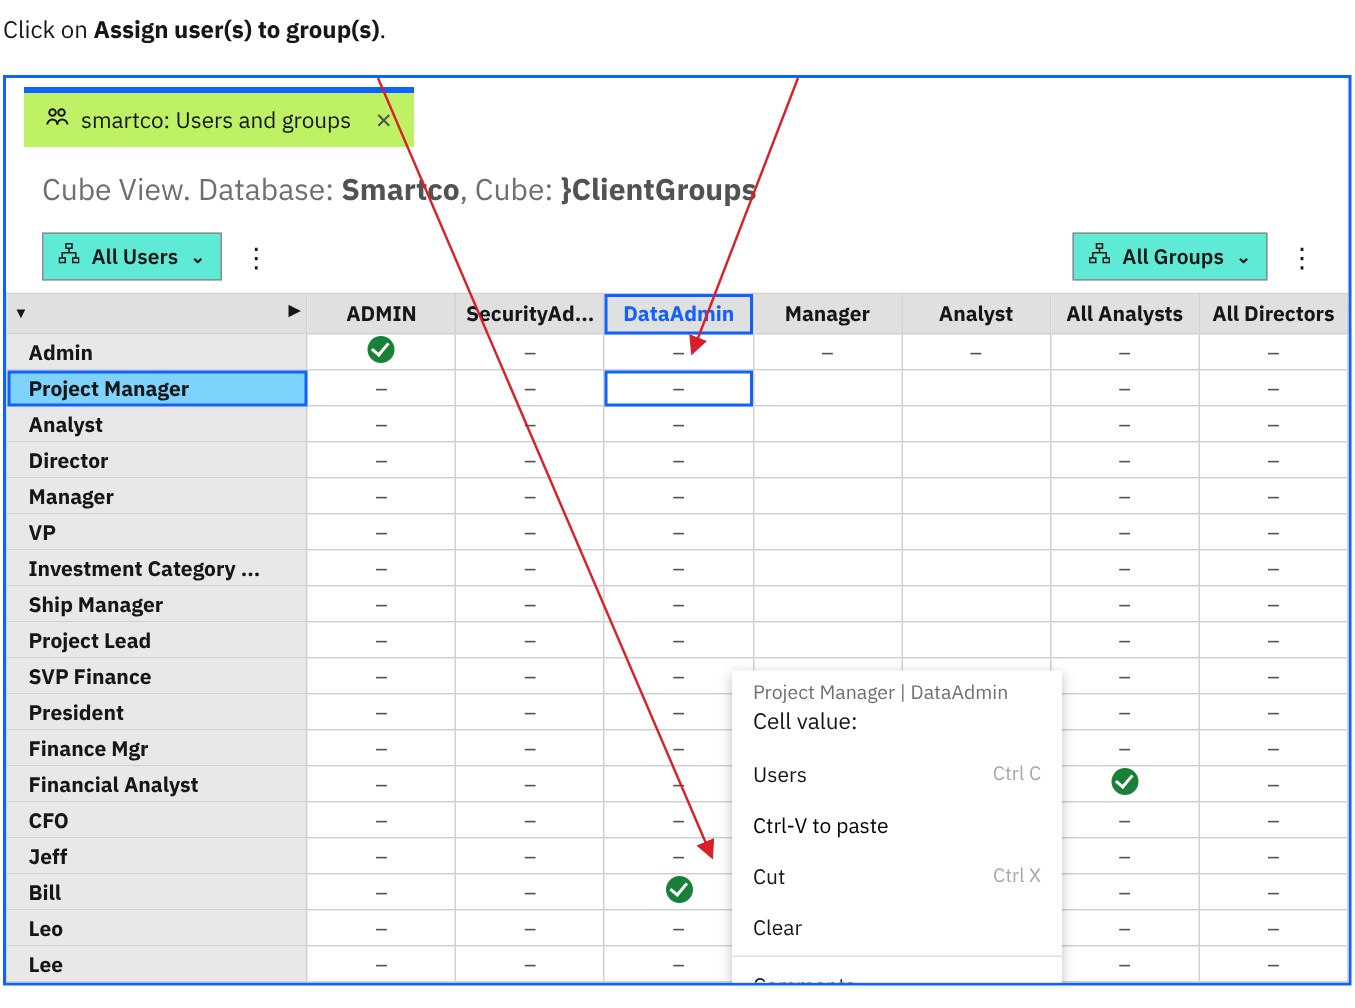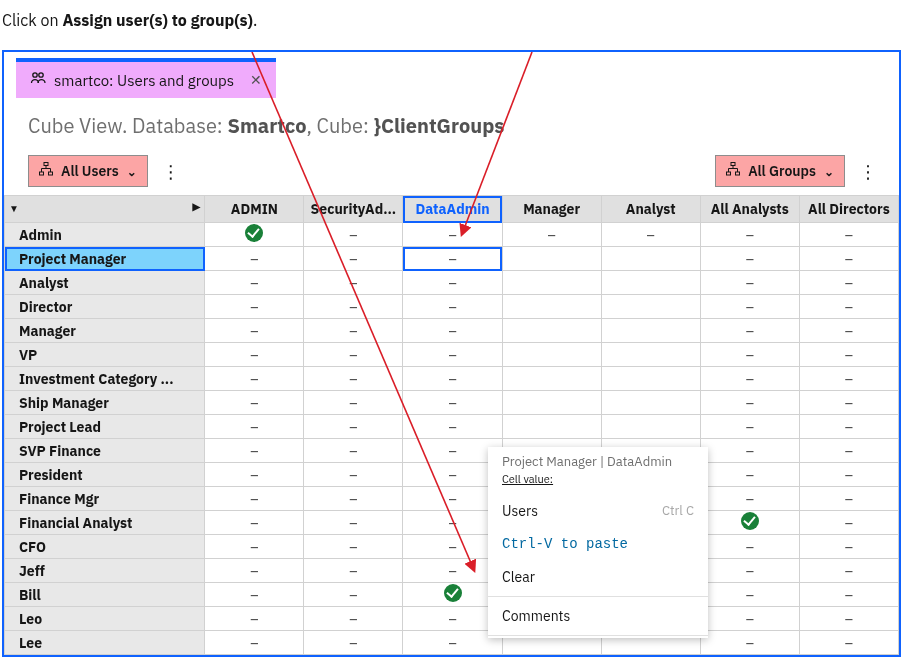--- a/index.html
+++ b/index.html
@@ -1,50 +1,50 @@
 <!DOCTYPE html>
 <html><head>
 <meta charset="utf-8">
 <style>
   * { box-sizing: border-box; margin: 0; padding: 0; }
   body { font-family: "IBM Plex Sans", "Segoe UI", Arial, sans-serif; font-size: 14px; color: #161616; background: #fff; width: 903px; }
   .instruction { padding: 10px 0 20px 2px; font-size: 16px; }
   .instruction b { font-weight: 700; }
   .app-frame { border: 2px solid #0f62fe; margin: 0 2px 2px 2px; position: relative; }
   .tab-strip { display: flex; align-items: center; padding: 6px 12px 0 12px; }
-  .tab { display: inline-flex; align-items: center; gap: 8px; padding: 8px 14px; border-top: 4px solid #0f62fe; background: #f0abfc; font-size: 15px; }
+  .tab { display: inline-flex; align-items: center; gap: 8px; padding: 8px 14px; border-top: 4px solid #0f62fe; background: #bef264; font-size: 15px; }
   .tab .icon { font-size: 14px; }
   .tab .close-x { font-size: 14px; color: #525252; margin-left: 8px; }
   .breadcrumb { padding: 14px 24px 10px 24px; color: #6f6f6f; font-size: 20px; }
   .breadcrumb b { color: #525252; font-weight: 700; }
   .toolbar { display: flex; justify-content: space-between; align-items: center; padding: 6px 16px 8px 24px; }
-  .dropdown-btn { display: inline-flex; align-items: center; gap: 8px; border: 1px solid #8d8d8d; background: #fca5a5; padding: 6px 10px; font-size: 14px; font-weight: 600; }
+  .dropdown-btn { display: inline-flex; align-items: center; gap: 8px; border: 1px solid #8d8d8d; background: #5eead4; padding: 6px 10px; font-size: 14px; font-weight: 600; }
   .dropdown-btn .caret { font-size: 12px; }
   .kebab { padding: 0 6px; font-size: 18px; color: #161616; margin-left: 8px; }
   .tb-group { display: flex; align-items: center; }
   .grid-wrap { position: relative; overflow: hidden; }
   table.grid { border-collapse: collapse; width: 100%; table-layout: fixed; }
   table.grid th, table.grid td { border: 1px solid #d1d1d1; height: 24px; text-align: center; font-size: 14px; background: #fff; }
   table.grid thead th { background: #e0e0e0; font-weight: 700; padding: 4px 6px; overflow: hidden; white-space: nowrap; text-overflow: ellipsis; }
   table.grid thead th.sel-col { outline: 2px solid #0f62fe; outline-offset: -2px; color: #0f62fe; }
   table.grid th.corner { background: #e0e0e0; text-align: left; padding-left: 6px; position: relative; }
   table.grid th.corner .tri-down { position: absolute; left: 4px; top: 6px; font-size: 10px; }
   table.grid th.corner .tri-right { position: absolute; right: 4px; top: 4px; font-size: 10px; }
   table.grid td.rowhdr { background: #e8e8e8; text-align: left; padding-left: 14px; font-weight: 700; overflow: hidden; white-space: nowrap; text-overflow: ellipsis; }
   table.grid tr.sel-row td.rowhdr { outline: 2px solid #0f62fe; outline-offset: -2px; background: #7dd3fc; }
   table.grid td.sel-cell { outline: 2px solid #0f62fe; outline-offset: -2px; }
   .dash { color: #525252; }
   .check { display:inline-block; width:18px; height:18px; border-radius:50%; background:#198038; position:relative; }
   .check::after{ content:""; position:absolute; left:5px; top:2px; width:5px; height:9px; border:solid #fff; border-width:0 2px 2px 0; transform:rotate(40deg); }
   
   .ctx { position:absolute; top:252px; left:484px; width:220px; background:#fff; box-shadow:0 2px 8px rgba(0,0,0,.25); z-index:20; font-size:14px;}
   .ctx .hdr { padding:6px 14px 2px 14px; color:#6f6f6f; font-size:13px;}
-  .ctx .hdr2 { padding:0 14px 8px 14px; font-size:11px;text-decoration:underline;}
+  .ctx .hdr2 { padding:0 14px 8px 14px; font-size:15px;}
   .ctx .item { display:flex; justify-content:space-between; padding:8px 14px; cursor:default;}
-  .ctx .item.disabled { color:#0369a1;font-family:Liberation Mono, monospace; }
+  .ctx .item.disabled { color:#000000; }
   .ctx .shortcut { color:#a8a8a8; font-size:13px;}
   .ctx .sep { height:1px; background:#e0e0e0; margin:2px 0;}
   
   svg.arrows { position:absolute; left:0; top:0; pointer-events:none; z-index:30; }
   col.rowhdr-col { width: 194px; }
   col.data-col { width: 96px; }
 </style>
 </head>
 <body>
 
@@ -321,20 +321,24 @@
       <div class="hdr">Project Manager | DataAdmin</div>
       <div class="hdr2">Cell value:</div>
     <div class="item">
           <span>Users</span>
           <span class="shortcut">Ctrl C</span>
         </div>
         <div class="item disabled">
           <span>Ctrl-V to paste</span>
         </div>
         <div class="item">
+          <span>Cut</span>
+          <span class="shortcut">Ctrl X</span>
+        </div>
+        <div class="item">
           <span>Clear</span>
         </div>
         <div class="sep"></div>
         <div class="item">
           <span>Comments</span>
         </div>
         <div class="sep"></div>
       </div>
   </div>
 

